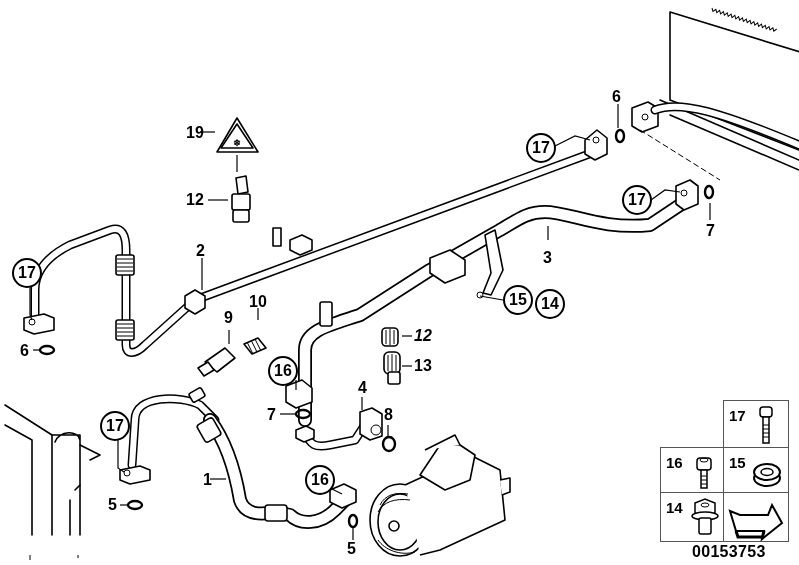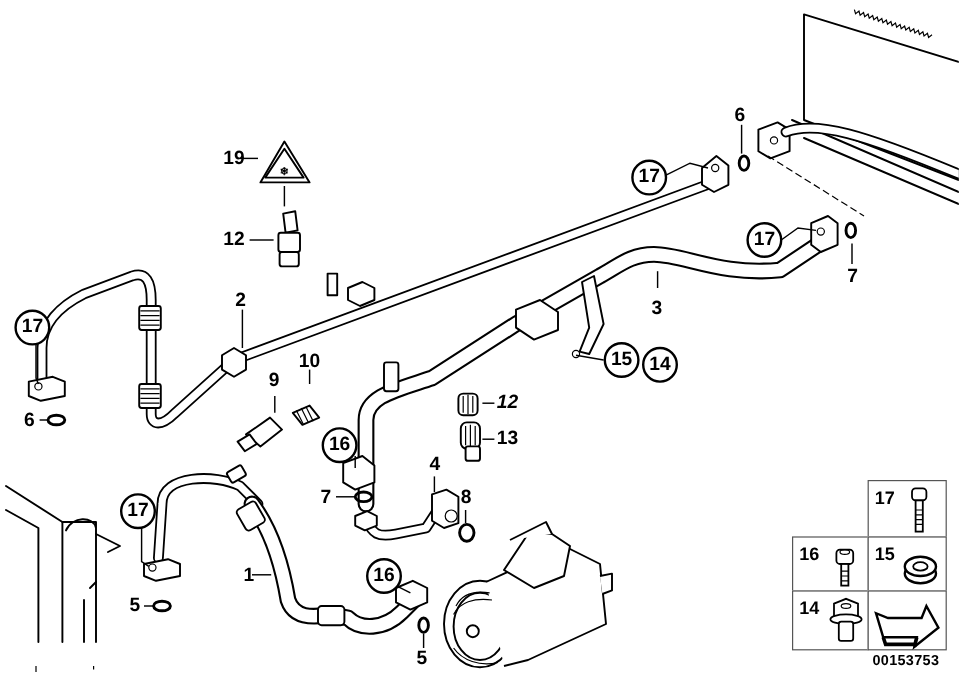--- a/index.html
+++ b/index.html
@@ -13,21 +13,21 @@
   .thin{fill:none;stroke:#000;stroke-width:1;}
   .part{fill:#fff;stroke:#000;stroke-width:1.6;stroke-linejoin:round;}
   .ring{fill:none;stroke:#000;stroke-width:2.4;}
   .leader{stroke:#000;stroke-width:1.2;fill:none;}
   .lbl{position:absolute;font-weight:bold;font-size:16px;color:#000;line-height:16px;white-space:nowrap;}
   .circ{position:absolute;width:30px;height:30px;border:2px solid #000;border-radius:50%;background:#fff;
         font-weight:bold;font-size:16px;display:flex;align-items:center;justify-content:center;box-sizing:border-box;}
   .legend{position:absolute;border:1.5px solid #555;box-sizing:border-box;background:#fff;}
   .legend .num{position:absolute;left:5px;top:6px;font-weight:bold;font-size:15px;}
   .legend svg{position:absolute;}
-  .ref{position:absolute;left:727px;top:543px;font-weight:bold;font-size:12px;letter-spacing:0.3px;}
+  .ref{position:absolute;left:692px;top:543px;font-weight:bold;font-size:16px;letter-spacing:0.3px;}
 </style>
 </head>
 <body>
 
 <svg class="diag" viewBox="0 0 799 565">
 
   <g>
     <path class="ln" d="M670,12 L670,100 M670,12 L800,52 M670,100 L799,150"></path>
     <path class="thin" d="M712,8 l2,3 l2,-3 l2,3 l2,-3 l2,3 l2,-3 l2,3 l2,-3 l2,3 l2,-3 l2,3 l2,-3 l2,3 l2,-3 l2,3 l2,-3 l2,3 l2,-3 l2,3 l2,-3 l2,3 l2,-3 l2,3 l2,-3 l2,3 l2,-3 l2,3 l2,-3 l2,3 l2,-3 l2,3 l2,-3 l2,3 l2,-3" transform="rotate(18 712 8)"></path>
     <path class="ln" d="M670,115 L799,170"></path>

